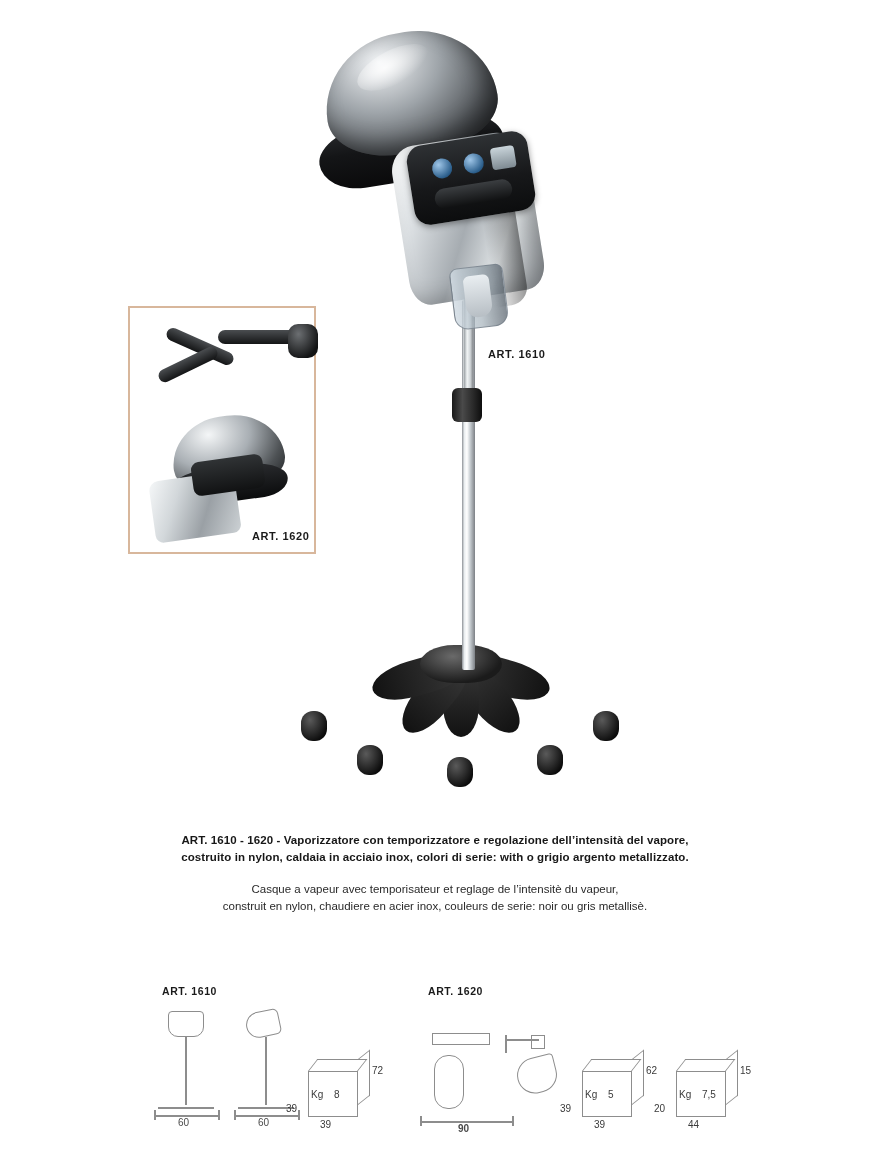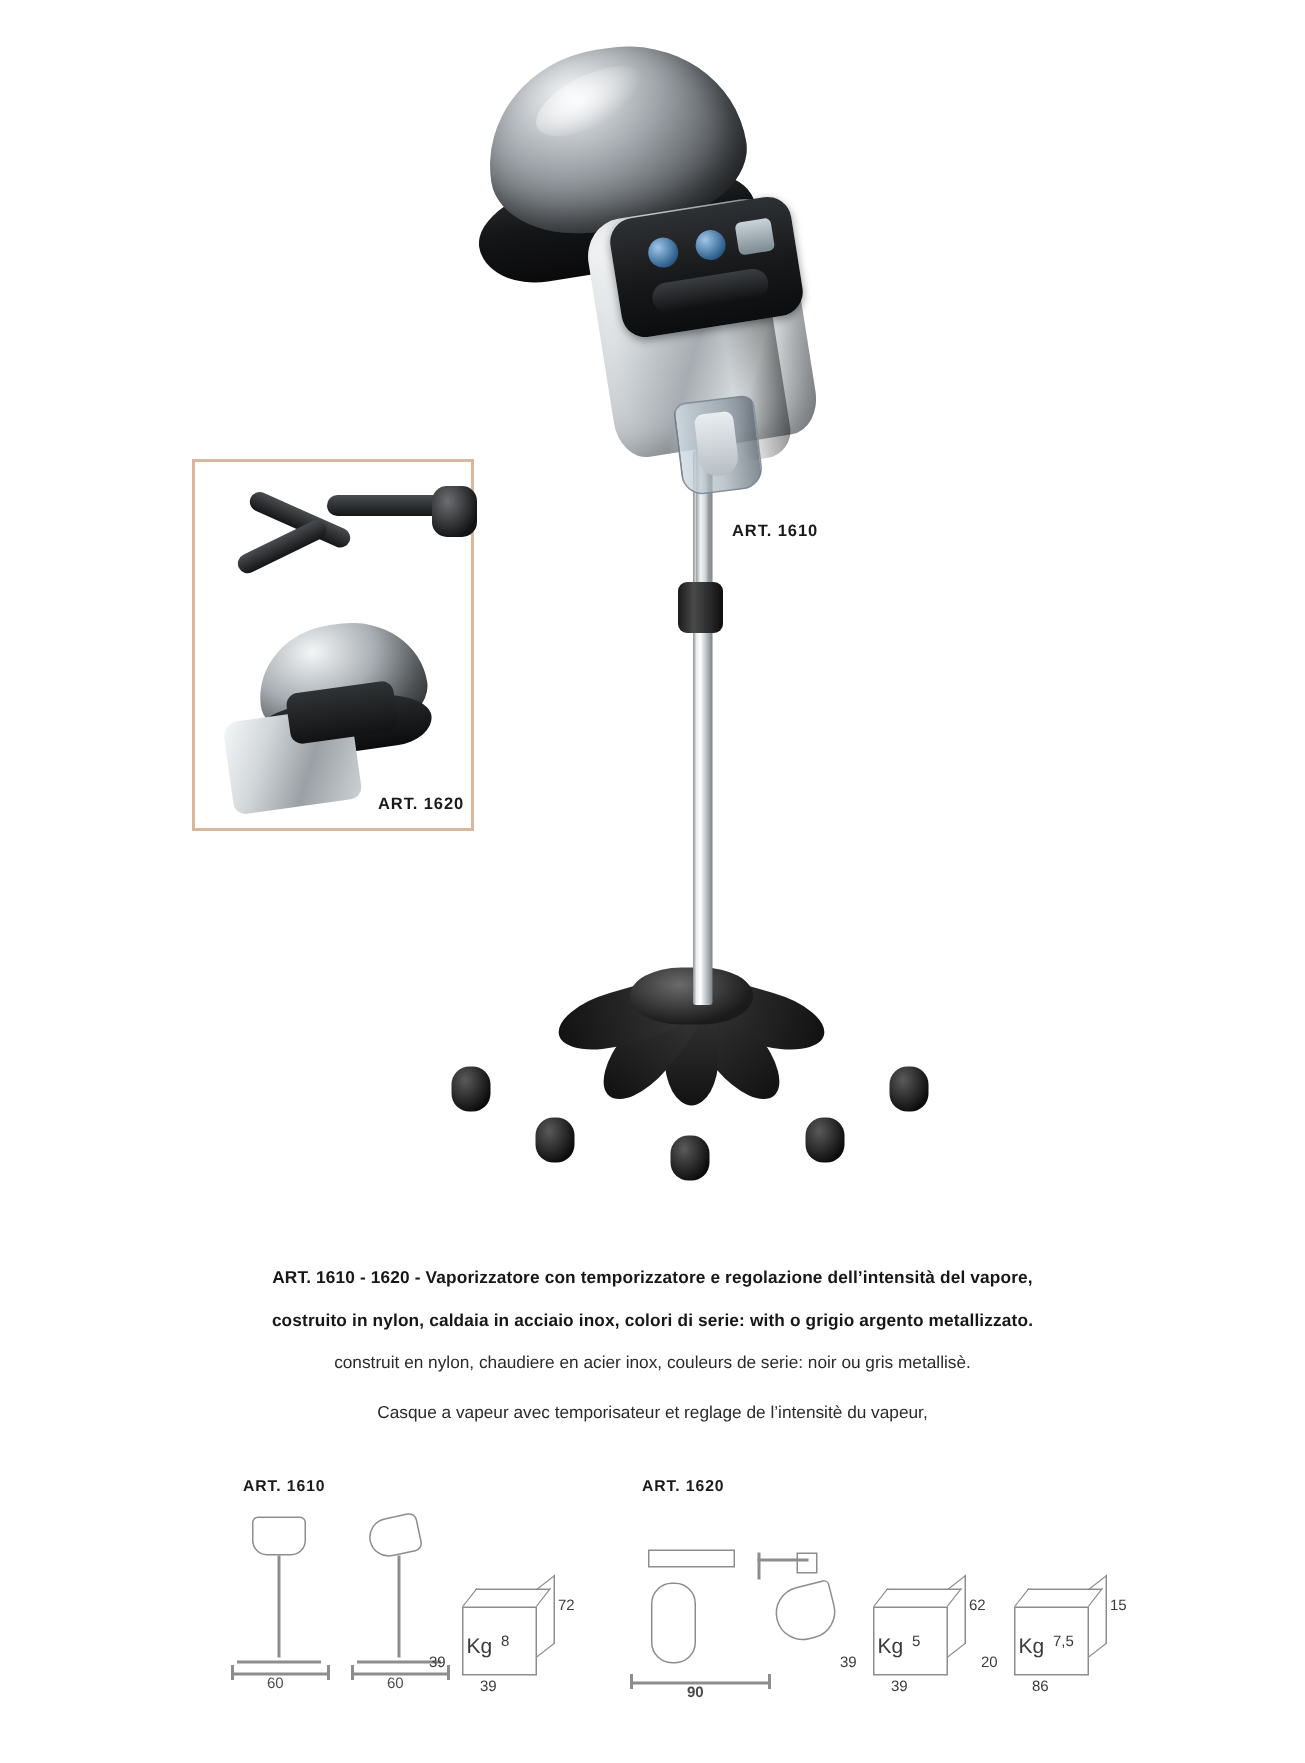--- a/index.html
+++ b/index.html
@@ -182,21 +182,21 @@
     background: linear-gradient(to bottom,#303335,#111213);
     border-radius: 8px; transform: rotate(-8deg);
   }
   .label-1620 {
     position:absolute; left:252px; top:530px;
     font-size: 11px; font-weight: 700; letter-spacing:.6px; color:#1a1a1a;
   }
 
   
   .desc { position:absolute; left:0; top:832px; width:870px; text-align:center; }
-  .desc p { margin:12px; }
+  .desc p { margin:0; }
   .desc .it {
     font-size: 11.5px; font-weight:700; color:#171717; line-height:1.45;
     letter-spacing:.1px;
   }
   .desc .en {
     margin-top:16px; font-size:11.5px; color:#2a2a2a; line-height:1.45;
   }
   .desc .fr {
     margin-top:16px; font-size:11.5px; color:#2a2a2a; line-height:1.45;
   }
@@ -228,21 +228,21 @@
     position:absolute; left:0; top:0px; width:50px; height:12px;
     border:1.5px solid #8d8d8d; border-bottom:none;
     transform: skewX(-38deg); transform-origin: bottom left;
   }
   .carton .side {
     position:absolute; left:50px; top:0px; width:12px; height:46px;
     border:1.5px solid #8d8d8d; border-left:none;
     transform: skewY(-38deg); transform-origin: top left;
   }
   .kg {
-    position:absolute; left:3px; top:30px; font-size:14px; color:#3a3a3a;
+    position:absolute; left:3px; top:30px; font-size:10px; color:#3a3a3a;
   }
   .kgval { position:absolute; left:26px; top:30px; font-size:10px; color:#3a3a3a; }
   .dim-w { position:absolute; left:12px; top:60px; font-size:10px; color:#3a3a3a; }
   .dim-d { position:absolute; left:-22px; top:44px; font-size:10px; color:#3a3a3a; }
   .dim-h { position:absolute; left:64px; top:6px; font-size:10px; color:#3a3a3a; }
 </style>
 </head>
 <body>
 
 <div class="page">
@@ -298,22 +298,22 @@
     <div class="i-dome"></div>
     <div class="i-rim"></div>
     <div class="i-body"></div>
     <div class="i-panel"></div>
   </div>
   <div class="label-1620">ART. 1620</div>
 
   <div class="desc">
     <p class="it">ART. 1610 - 1620 - Vaporizzatore con temporizzatore e regolazione dell’intensità del vapore,</p>
     <p class="it">costruito in nylon, caldaia in acciaio inox, colori di serie: with o grigio argento metallizzato.</p>
+    <p class="fr">Casque a vapeur avec temporisateur et reglage de l’intensitè du vapeur,</p>
     <p class="fr" style="margin-top:0">construit en nylon, chaudiere en acier inox, couleurs de serie: noir ou gris metallisè.</p>
-    <p class="fr">Casque a vapeur avec temporisateur et reglage de l’intensitè du vapeur,</p>
   </div>
 
   <div class="tech">
 
     <div class="tech-label t-1610">ART. 1610</div>
     <div class="tech-label t-1620">ART. 1620</div>
 
     <div class="draw" style="left:148px; top:36px; width:86px; height:118px;">
       <div class="ol" style="left:20px; top:0px; width:36px; height:26px; border-radius:4px 4px 10px 10px;"></div>
       <div class="ln v" style="left:37px; top:26px; height:68px;"></div>
@@ -373,17 +373,17 @@
     </div>
 
     <div class="carton" style="left:676px; top:84px;">
       <div class="top"></div>
       <div class="side"></div>
       <div class="front"></div>
       <div class="kg">Kg</div>
       <div class="kgval">7,5</div>
       <div class="dim-h">15</div>
       <div class="dim-d">20</div>
-      <div class="dim-w">86</div>
+      <div class="dim-w">44</div>
     </div>
 
   </div>
 </div>
 
 </body></html>

